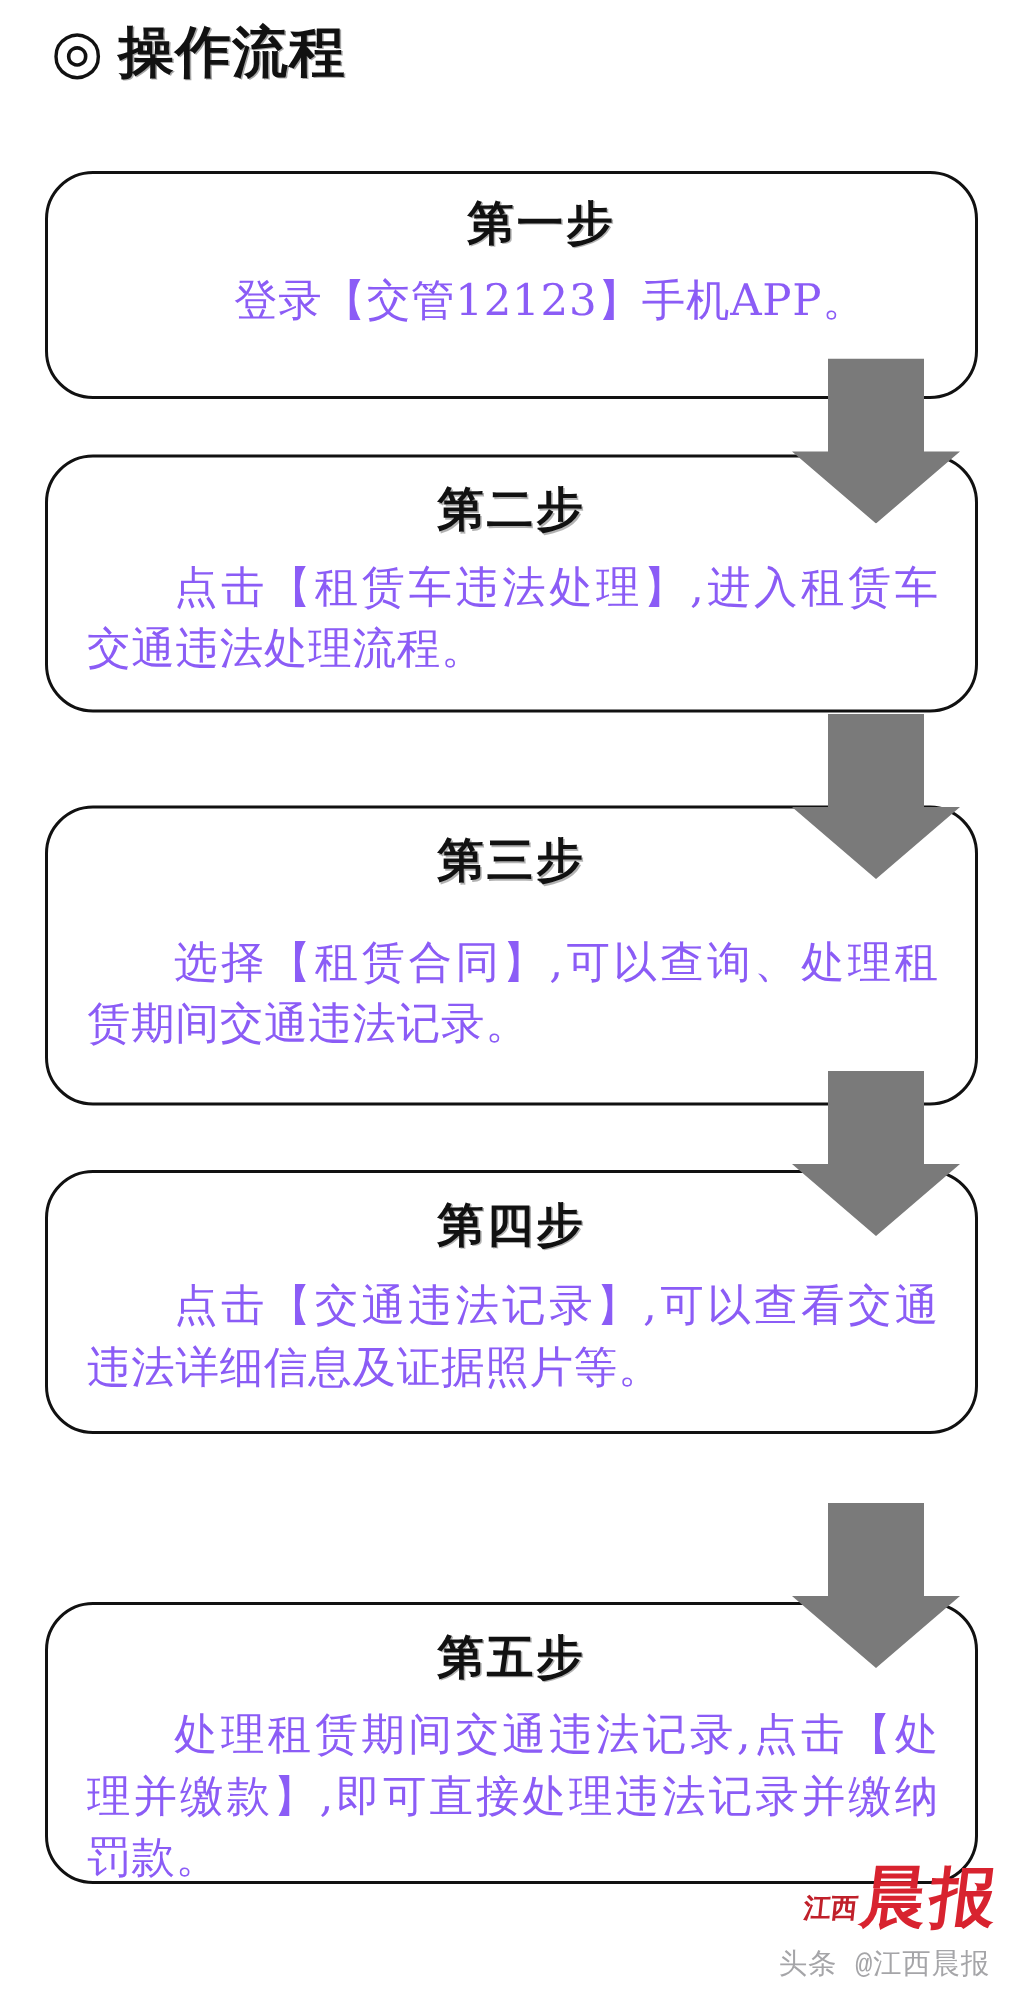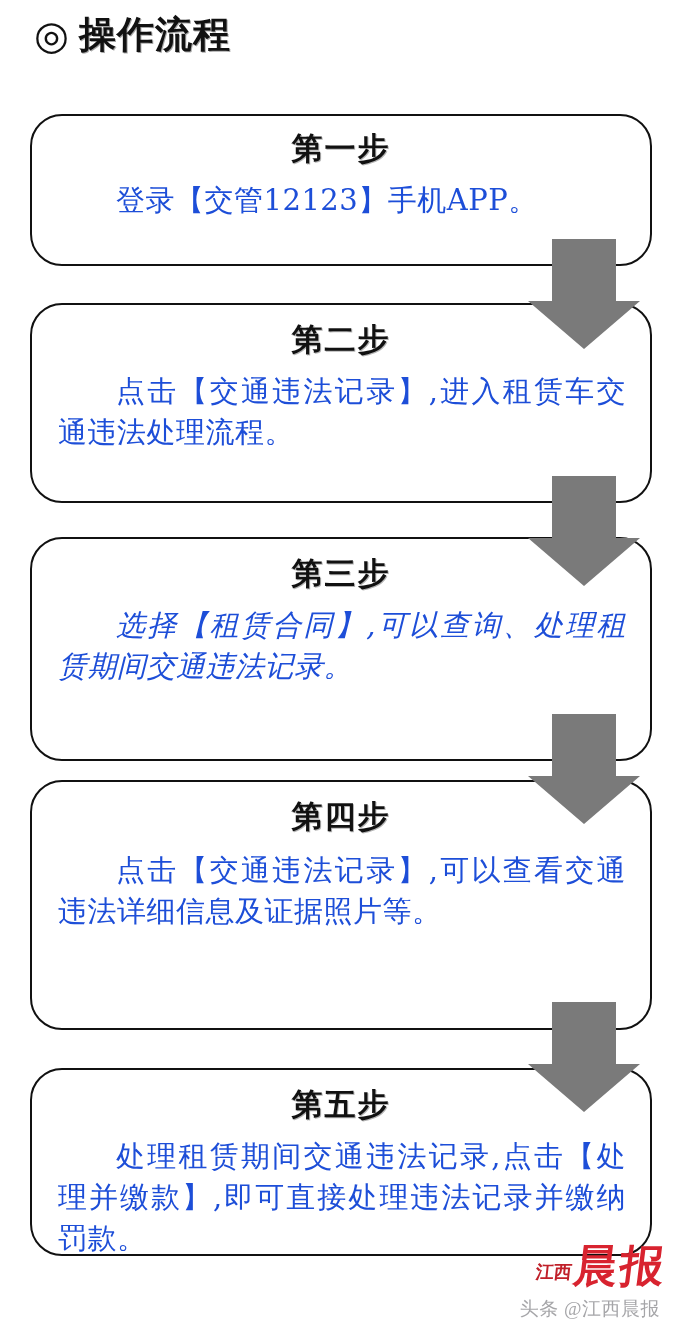--- a/index.html
+++ b/index.html
@@ -66,44 +66,44 @@
     text-align: center;
     font-size: 31px;
     font-weight: bold;
     color: #111;
     font-family: "DejaVu Sans", "Liberation Sans", sans-serif;
     letter-spacing: 2px;
     text-shadow: 1px 1px 0 rgba(0,0,0,0.3);
   }
   .box-body {
     font-size: 29px;
-    color: #1d4ed8;
+    color: #8b5cf6;
     font-family: "DejaVu Serif", "Liberation Serif", serif;
     text-align: justify;
     text-align-last: left;
     text-indent: 58px;
     line-height: 1.42;
     padding: 0 24px 0 26px;
     letter-spacing: 0.5px;
   }
 
   
-  #box-1 { top: 114px;  height: 152px; }
+  #box-1 { top: 114px;  height: 152px; padding-left: 40px; }
   #box-1 .box-head { margin-top: 12px; }
   #box-1 .box-body { margin-top: 10px; }
 
-  #box-2 { top: 303px;  height: 200px; }
+  #box-2 { top: 303px;  height: 172px; }
   #box-2 .box-head { margin-top: 14px; }
   #box-2 .box-body { margin-top: 10px; }
 
-  #box-3 { top: 537px;  height: 224px; }
+  #box-3 { top: 537px;  height: 200px; }
   #box-3 .box-head { margin-top: 14px; }
-  #box-3 .box-body { margin-top: 10px; font-style: italic; }
-
-  #box-4 { top: 780px;  height: 250px; }
+  #box-3 .box-body { margin-top: 26px; }
+
+  #box-4 { top: 780px;  height: 176px; }
   #box-4 .box-head { margin-top: 14px; }
   #box-4 .box-body { margin-top: 12px; }
 
   #box-5 { top: 1068px; height: 188px; }
   #box-5 .box-head { margin-top: 14px; }
   #box-5 .box-body { margin-top: 10px; }
 
   
   .arrow {
     position: absolute;
@@ -155,21 +155,21 @@
     line-height: 0.9;
     letter-spacing: 2px;
     transform: skewX(-7deg);
   }
   .wm-overlay {
     position: absolute;
     right: 12px;
     bottom: 2px;
     font-size: 19px;
     color: rgba(110,110,115,0.62);
-    font-family: Liberation Serif, serif;
+    font-family: Liberation Mono, monospace;
     white-space: nowrap;
     letter-spacing: 0.5px;
   }
 </style>
 </head>
 <body>
 
 <div id="page">
 
   <div class="title-row">
@@ -183,21 +183,21 @@
   </div>
 
   <div class="arrow" id="arrow-1">
     <svg viewBox="0 0 112 110" xmlns="http://www.w3.org/2000/svg">
       <polygon points="24,0 88,0 88,62 112,62 56,110 0,62 24,62" fill="#7a7a7a"></polygon>
     </svg>
   </div>
 
   <div class="flow-box" id="box-2">
     <div class="box-head">第二步</div>
-    <div class="box-body">点击【交通违法记录】,进入租赁车交通违法处理流程。</div>
+    <div class="box-body">点击【租赁车违法处理】,进入租赁车交通违法处理流程。</div>
   </div>
 
   <div class="arrow" id="arrow-2">
     <svg viewBox="0 0 112 110" xmlns="http://www.w3.org/2000/svg">
       <polygon points="24,0 88,0 88,62 112,62 56,110 0,62 24,62" fill="#7a7a7a"></polygon>
     </svg>
   </div>
 
   <div class="flow-box" id="box-3">
     <div class="box-head">第三步</div>

